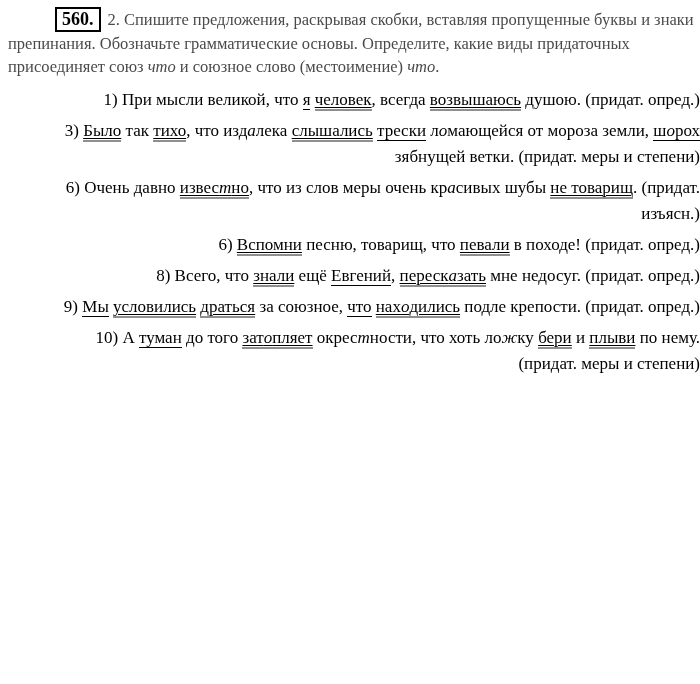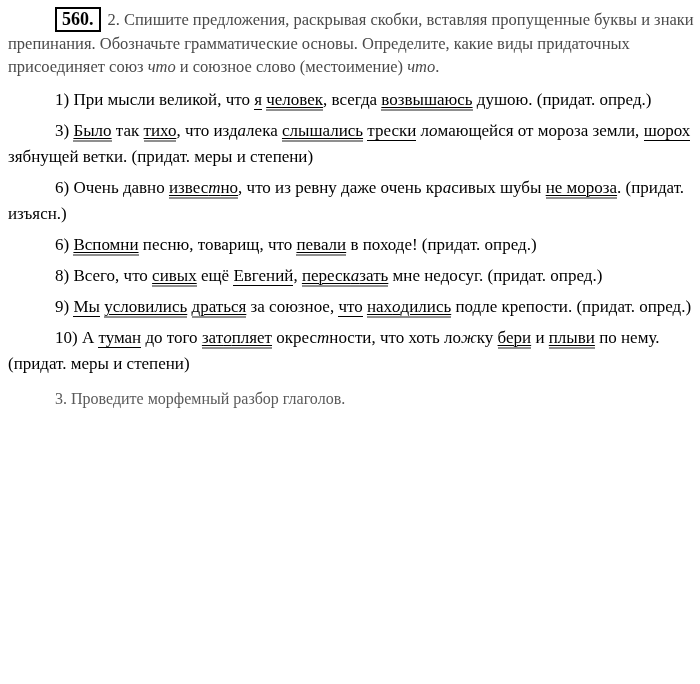--- a/index.html
+++ b/index.html
@@ -40,20 +40,21 @@
     color: #000000;
     vertical-align: baseline;
   }
   
   .item {
     margin: 0 0 5px 0;
     font-size: 17px;
     line-height: 26px;
     text-indent: 47px;
     color: #000000;
+    text-align: right;
   }
   
   .seg-u {
     border-bottom: 1px solid #000000;
     padding-bottom: 0px;
   }
   .seg-d {
     text-decoration-line: underline;
     text-decoration-color: #000000;
     text-decoration-thickness: 1px;
@@ -85,23 +86,22 @@
 
 <div class="page">
 
   <p class="header">
     <span class="exnum">560.</span><span><span>2. Спишите предложения, раскрывая скобки, вставляя пропущенные буквы и знаки препинания. Обозначьте грамматические основы. Определите, какие виды придаточных присоединяет союз </span><span class="seg-i">что</span><span> и союзное слово (местоимение) </span><span class="seg-i">что</span><span>.</span></span>
   </p>
 
   <div>
       <p class="item"><span>1) При мысли великой, что </span><span class="seg-u">я</span><span> </span><span class="seg-d">человек</span><span>, всегда </span><span class="seg-d">возвышаюсь</span><span> душою. (придат. опред.)</span></p>
       <p class="item"><span>3) </span><span class="seg-d">Было</span><span> так </span><span class="seg-d">тихо</span><span>, что изд</span><span class="seg-i">а</span><span>лека </span><span class="seg-d">слышались</span><span> </span><span class="seg-u">трески</span><span> л</span><span class="seg-i">о</span><span>мающейся от мороза земли, </span><span class="seg-u">ш</span><span class="seg-u seg-i">о</span><span class="seg-u">рох</span><span> зябнущей ветки. (придат. меры и степени)</span></p>
-      <p class="item"><span>6) Очень давно </span><span class="seg-d">извес</span><span class="seg-d seg-i">т</span><span class="seg-d">но</span><span>, что из ревну даже очень кр</span><span class="seg-i">а</span><span>сивых шубы </span><span class="seg-d">не мороза</span><span>. (придат. изъясн.)</span></p>
+      <p class="item"><span>6) Очень давно </span><span class="seg-d">извес</span><span class="seg-d seg-i">т</span><span class="seg-d">но</span><span>, что из слов меры очень кр</span><span class="seg-i">а</span><span>сивых шубы </span><span class="seg-d">не товарищ</span><span>. (придат. изъясн.)</span></p>
       <p class="item"><span>6) </span><span class="seg-d">Вспомни</span><span> песню, товарищ, что </span><span class="seg-d">певали</span><span> в походе! (придат. опред.)</span></p>
-      <p class="item"><span>8) Всего, что </span><span class="seg-d">сивых</span><span> ещё </span><span class="seg-u">Евгений</span><span>, </span><span class="seg-d">переск</span><span class="seg-d seg-i">а</span><span class="seg-d">зать</span><span> мне недосуг. (придат. опред.)</span></p>
+      <p class="item"><span>8) Всего, что </span><span class="seg-d">знали</span><span> ещё </span><span class="seg-u">Евгений</span><span>, </span><span class="seg-d">переск</span><span class="seg-d seg-i">а</span><span class="seg-d">зать</span><span> мне недосуг. (придат. опред.)</span></p>
       <p class="item"><span>9) </span><span class="seg-u">Мы</span><span> </span><span class="seg-d">условились</span><span> </span><span class="seg-d">драться</span><span> за союзное, </span><span class="seg-u">что</span><span> </span><span class="seg-d">нах</span><span class="seg-d seg-i">о</span><span class="seg-d">дились</span><span> подле крепости. (придат. опред.)</span></p>
       <p class="item"><span>10) А </span><span class="seg-u">туман</span><span> до того </span><span class="seg-d">зат</span><span class="seg-d seg-i">о</span><span class="seg-d">пляет</span><span> окрес</span><span class="seg-i">т</span><span>ности, что хоть ло</span><span class="seg-i">ж</span><span>ку </span><span class="seg-d">бери</span><span> и </span><span class="seg-d">плыви</span><span> по нему. (придат. меры и степени)</span></p>
     </div>
 
-  <p class="subtask">3. Проведите морфемный разбор глаголов.</p>
 
 
 </div>
 
 </body></html>

